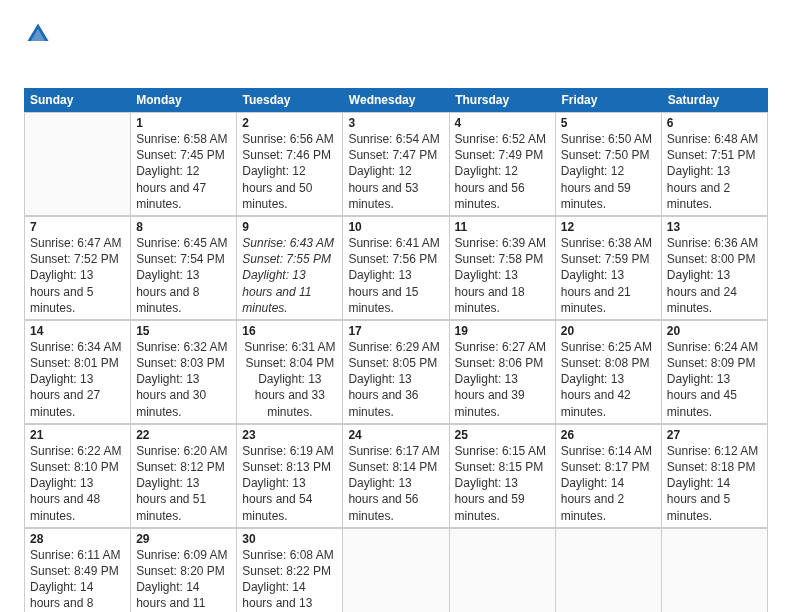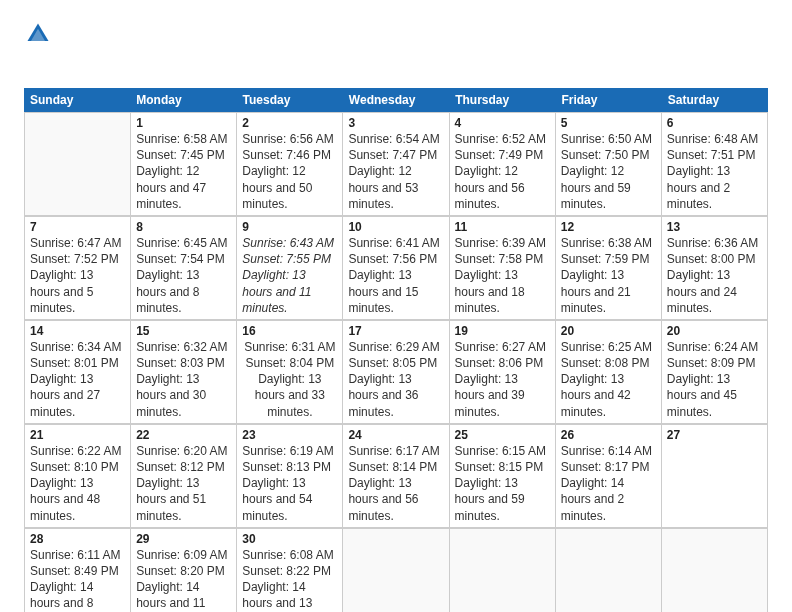--- a/index.html
+++ b/index.html
@@ -304,20 +304,23 @@
 Daylight: 13 hours and 59 minutes.</div>
           </div>
           <div class="cal-cell">
             <div class="day-num">26</div>
             <div class="day-info" style="white-space: pre-line;">Sunrise: 6:14 AM
 Sunset: 8:17 PM
 Daylight: 14 hours and 2 minutes.</div>
           </div>
           <div class="cal-cell">
             <div class="day-num">27</div>
+            <div class="day-info" style="white-space: pre-line;">Sunrise: 6:12 AM
+Sunset: 8:18 PM
+Daylight: 14 hours and 5 minutes.</div>
           </div>
         </div>
         <div class="cal-week">
           <div class="cal-cell">
             <div class="day-num">28</div>
             <div class="day-info" style="white-space: pre-line;">Sunrise: 6:11 AM
 Sunset: 8:49 PM
 Daylight: 14 hours and 8 minutes.</div>
           </div>
           <div class="cal-cell">

